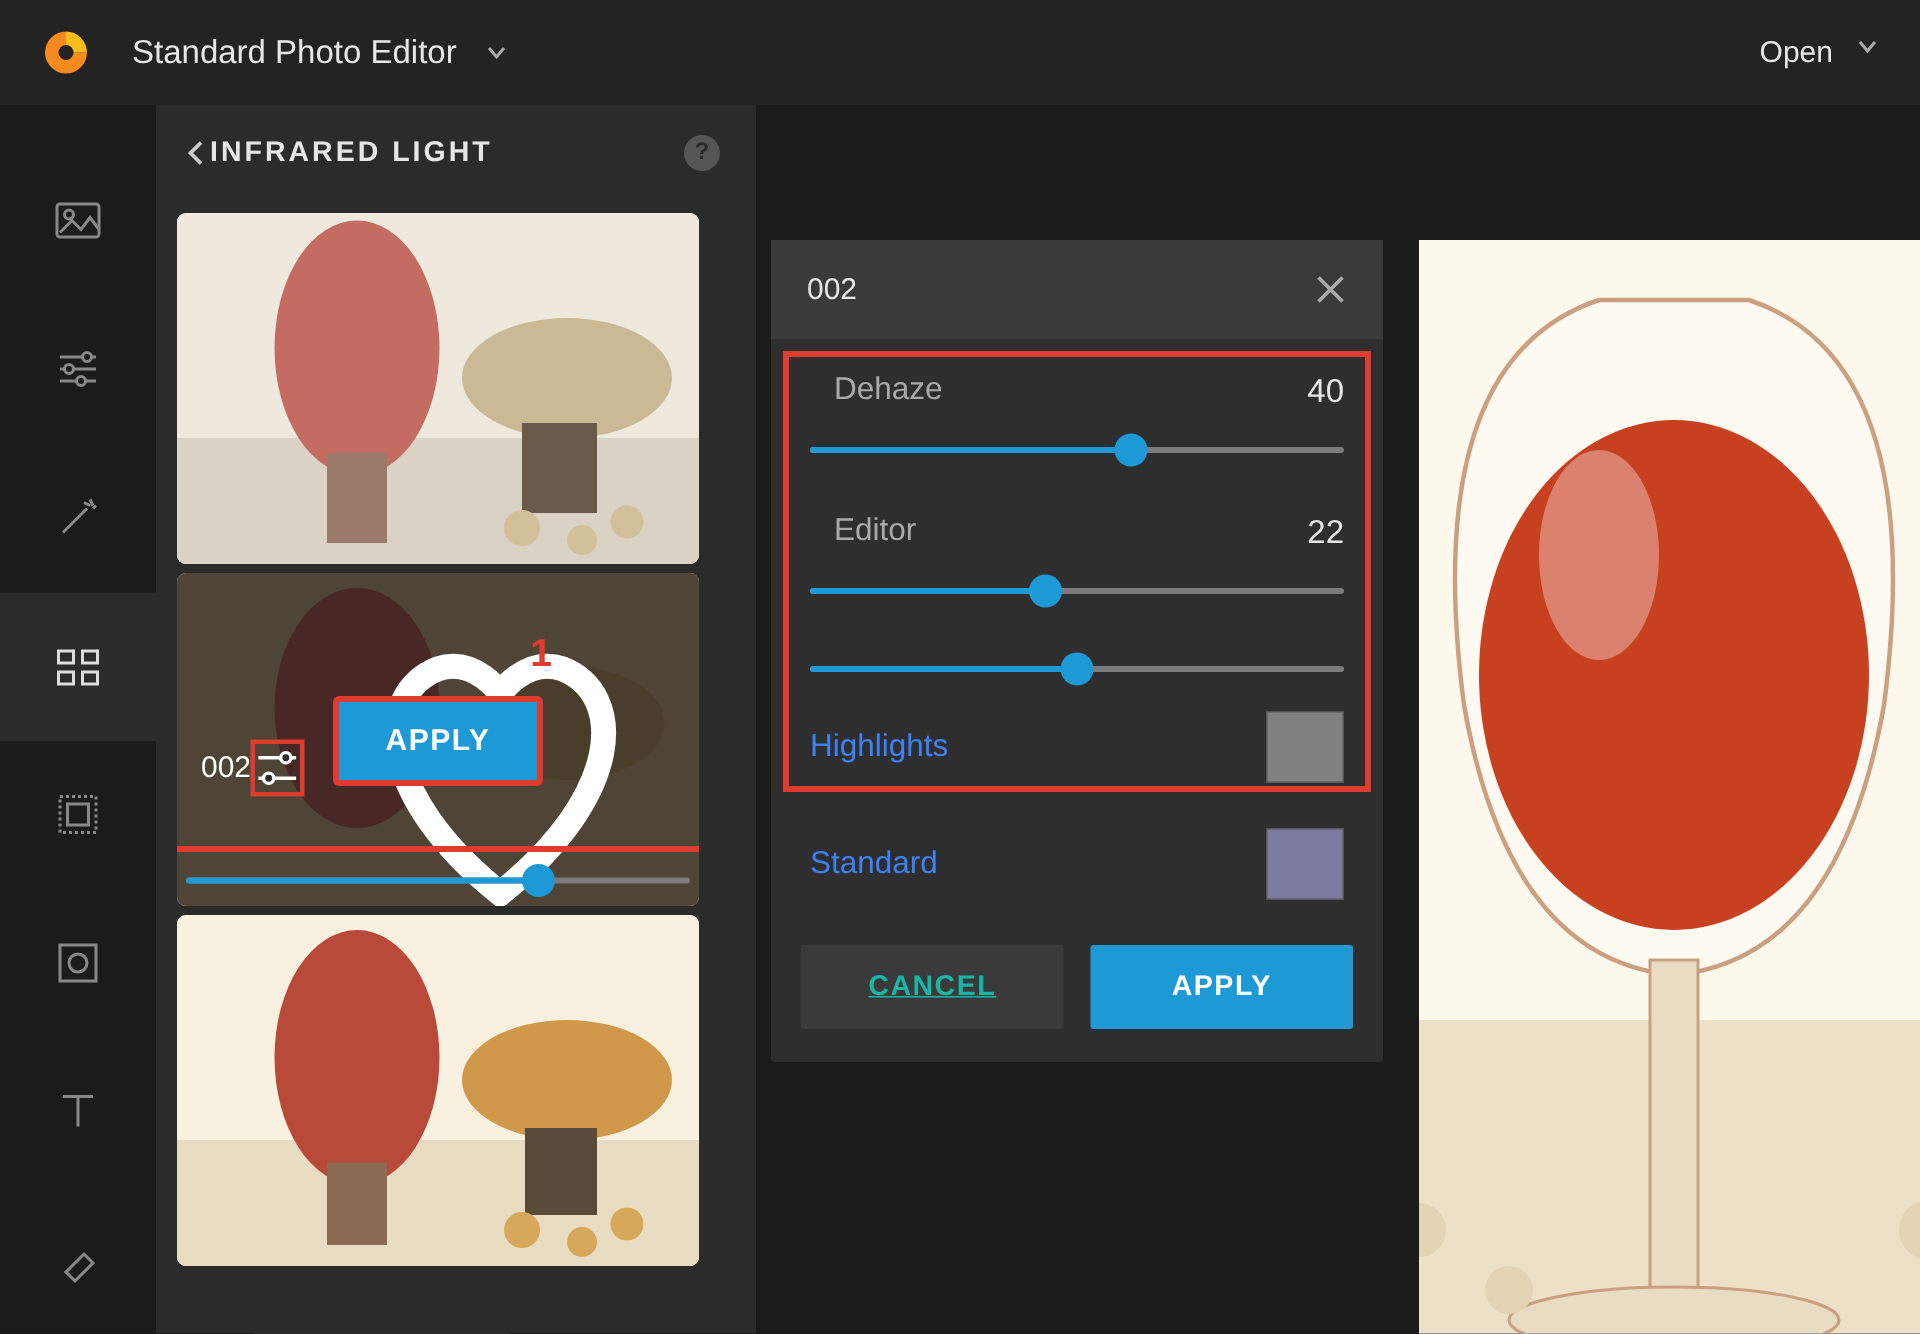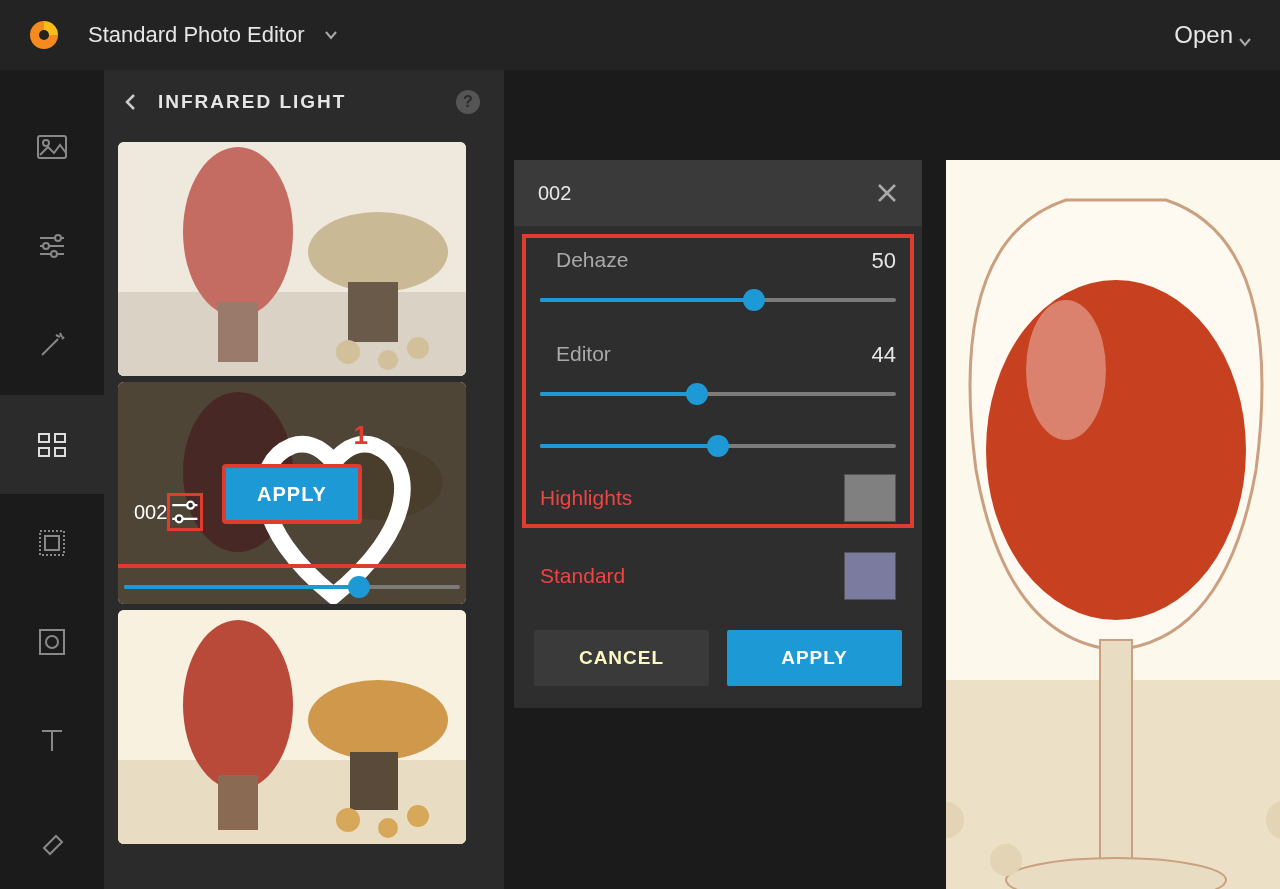--- a/index.html
+++ b/index.html
@@ -4,35 +4,35 @@
 <style>
 * { margin:0; padding:0; box-sizing:border-box; font-family:-apple-system,BlinkMacSystemFont,"Segoe UI",Helvetica,Arial,sans-serif; }
 html,body { width:1280px; height:889px; overflow:hidden; background:#1b1b1b; color:#c9c9c9; }
 
 
 .header { height:70px; background:#232323; display:flex; align-items:center; padding:0 28px; justify-content:space-between; }
 .header-left { display:flex; align-items:center; gap:28px; }
 .logo { width:32px; height:32px; }
 .app-title { font-size:22px; font-weight:400; color:#e6e6e6; display:flex; align-items:center; gap:20px; }
 .chev { width:14px; height:14px; }
-.header-right { display:flex; align-items:flex-end; gap:5px; font-size:24px; color:#e6e6e6; }
+.header-right { display:flex; align-items:flex-start; gap:16px; font-size:20px; color:#e6e6e6; }
 
 
 .body { display:flex; height:calc(100% - 70px); }
 
 
 .rail { width:104px; background:#1b1b1b; display:flex; flex-direction:column; align-items:center; padding-top:28px; }
 .rail-item { width:104px; height:106px; display:flex; align-items:center; justify-content:center; }
 .rail-item.active { background:#2b2b2b; }
 .rail-icon { width:32px; height:32px; }
 
 
 .preset-col { width:400px; background:#2b2b2b; display:flex; flex-direction:column; }
 .preset-head { display:flex; align-items:center; justify-content:space-between; padding:20px 24px 10px 18px; }
-.preset-head-left { display:flex; align-items:center; gap:18px; }
+.preset-head-left { display:flex; align-items:center; }
 .back-chev { width:18px; height:18px; }
 .preset-title { font-size:19px; font-weight:700; letter-spacing:2px; color:#e6e6e6; }
 .help { width:24px; height:24px; border-radius:50%; background:#555; display:flex; align-items:center; justify-content:center; color:#2b2b2b; font-weight:700; font-size:16px; }
 .presets { flex:1; padding:18px 14px 0 14px; display:flex; flex-direction:column; gap:6px; position:relative; }
 .thumb { width:348px; height:234px; border-radius:6px; overflow:hidden; position:relative; background:#e8e3da; }
 .thumb svg { width:100%; height:100%; display:block; }
 .thumb-dark { height:222px; }
 .thumb-dark .shade { position:absolute; inset:0; background:rgba(0,0,0,0.55); }
 .thumb-row-top { position:absolute; top:14px; left:16px; right:16px; display:flex; align-items:center; justify-content:space-between; color:#fff; }
 .thumb-name { font-size:20px; font-weight:400; }
@@ -51,27 +51,27 @@
 
 
 .panel { width:408px; margin-left:10px; margin-top:90px; background:#2e2e2e; border-radius:2px; padding-bottom:22px; height:fit-content; }
 .panel-head { height:66px; background:#3a3a3a; display:flex; align-items:center; justify-content:space-between; padding:0 24px; font-size:20px; color:#e8e8e8; }
 .close-x { width:22px; height:22px; }
 .panel-body { position:relative; padding:0 20px; }
 .redbox { position:absolute; top:8px; left:8px; right:8px; height:294px; border:4px solid #e03b2f; pointer-events:none; }
 .ctrl { padding:22px 6px 10px 6px; }
 .ctrl-row { display:flex; justify-content:space-between; font-size:21px; color:#a9a9a9; margin-bottom:16px;margin-left:16px; }
 .ctrl-row .val { color:#e6e6e6; font-size:22px; }
-.swatch-row { display:flex; justify-content:space-between; align-items:center; padding:8px 6px 22px 6px; font-size:21px; color:#ef4444; }
+.swatch-row { display:flex; justify-content:space-between; align-items:center; padding:8px 6px 22px 6px; font-size:21px; color:#3b82f6; }
 .swatch { width:52px; height:48px; border:1px solid #555; }
 .sw-gray { background:#808080; }
 .sw-purple { background:#7b7ba0; }
 .btnrow { display:flex; gap:18px; padding:8px 20px 0 20px; }
 .btn { flex:1; height:56px; display:flex; align-items:center; justify-content:center; font-size:19px; font-weight:700; letter-spacing:1px; border-radius:2px; }
-.btn-cancel { background:#3a3a3a; color:#fef9c3; }
+.btn-cancel { background:#3a3a3a; color:#14b8a6;text-decoration:underline; }
 .btn-apply { background:#1d9ad6; color:#fff; }
 
 
 .main-img { flex:1; margin-left:24px; margin-top:90px; background:#f7f2e8; position:relative; overflow:hidden; }
 .main-img svg { position:absolute; top:-40px; left:-60px; width:520px; height:820px; }
 </style>
 </head>
 <body>
 
 <div class="header">
@@ -240,33 +240,33 @@
       <svg class="close-x" viewBox="0 0 22 22">
           <path d="M3 3 L19 19 M19 3 L3 19" stroke="#aaa" stroke-width="2.5"></path>
         </svg>
     </div>
     <div class="panel-body">
       <div class="redbox"></div>
 
       <div class="ctrl">
         <div class="ctrl-row">
             <span>Dehaze</span>
-            <span class="val">50</span>
+            <span class="val">40</span>
           </div>
         <div class="slider">
           <div class="slider-track"></div>
             <div class="slider-fill" style="width: 60%;"></div>
             <div class="slider-thumb" style="left: 60%;"></div>
         </div>
       </div>
 
       <div class="ctrl">
         <div class="ctrl-row">
             <span>Editor</span>
-            <span class="val">44</span>
+            <span class="val">22</span>
           </div>
         <div class="slider">
           <div class="slider-track"></div>
             <div class="slider-fill" style="width: 44%;"></div>
             <div class="slider-thumb" style="left: 44%;"></div>
         </div>
       </div>
 
       <div class="ctrl">
         <div class="slider">

